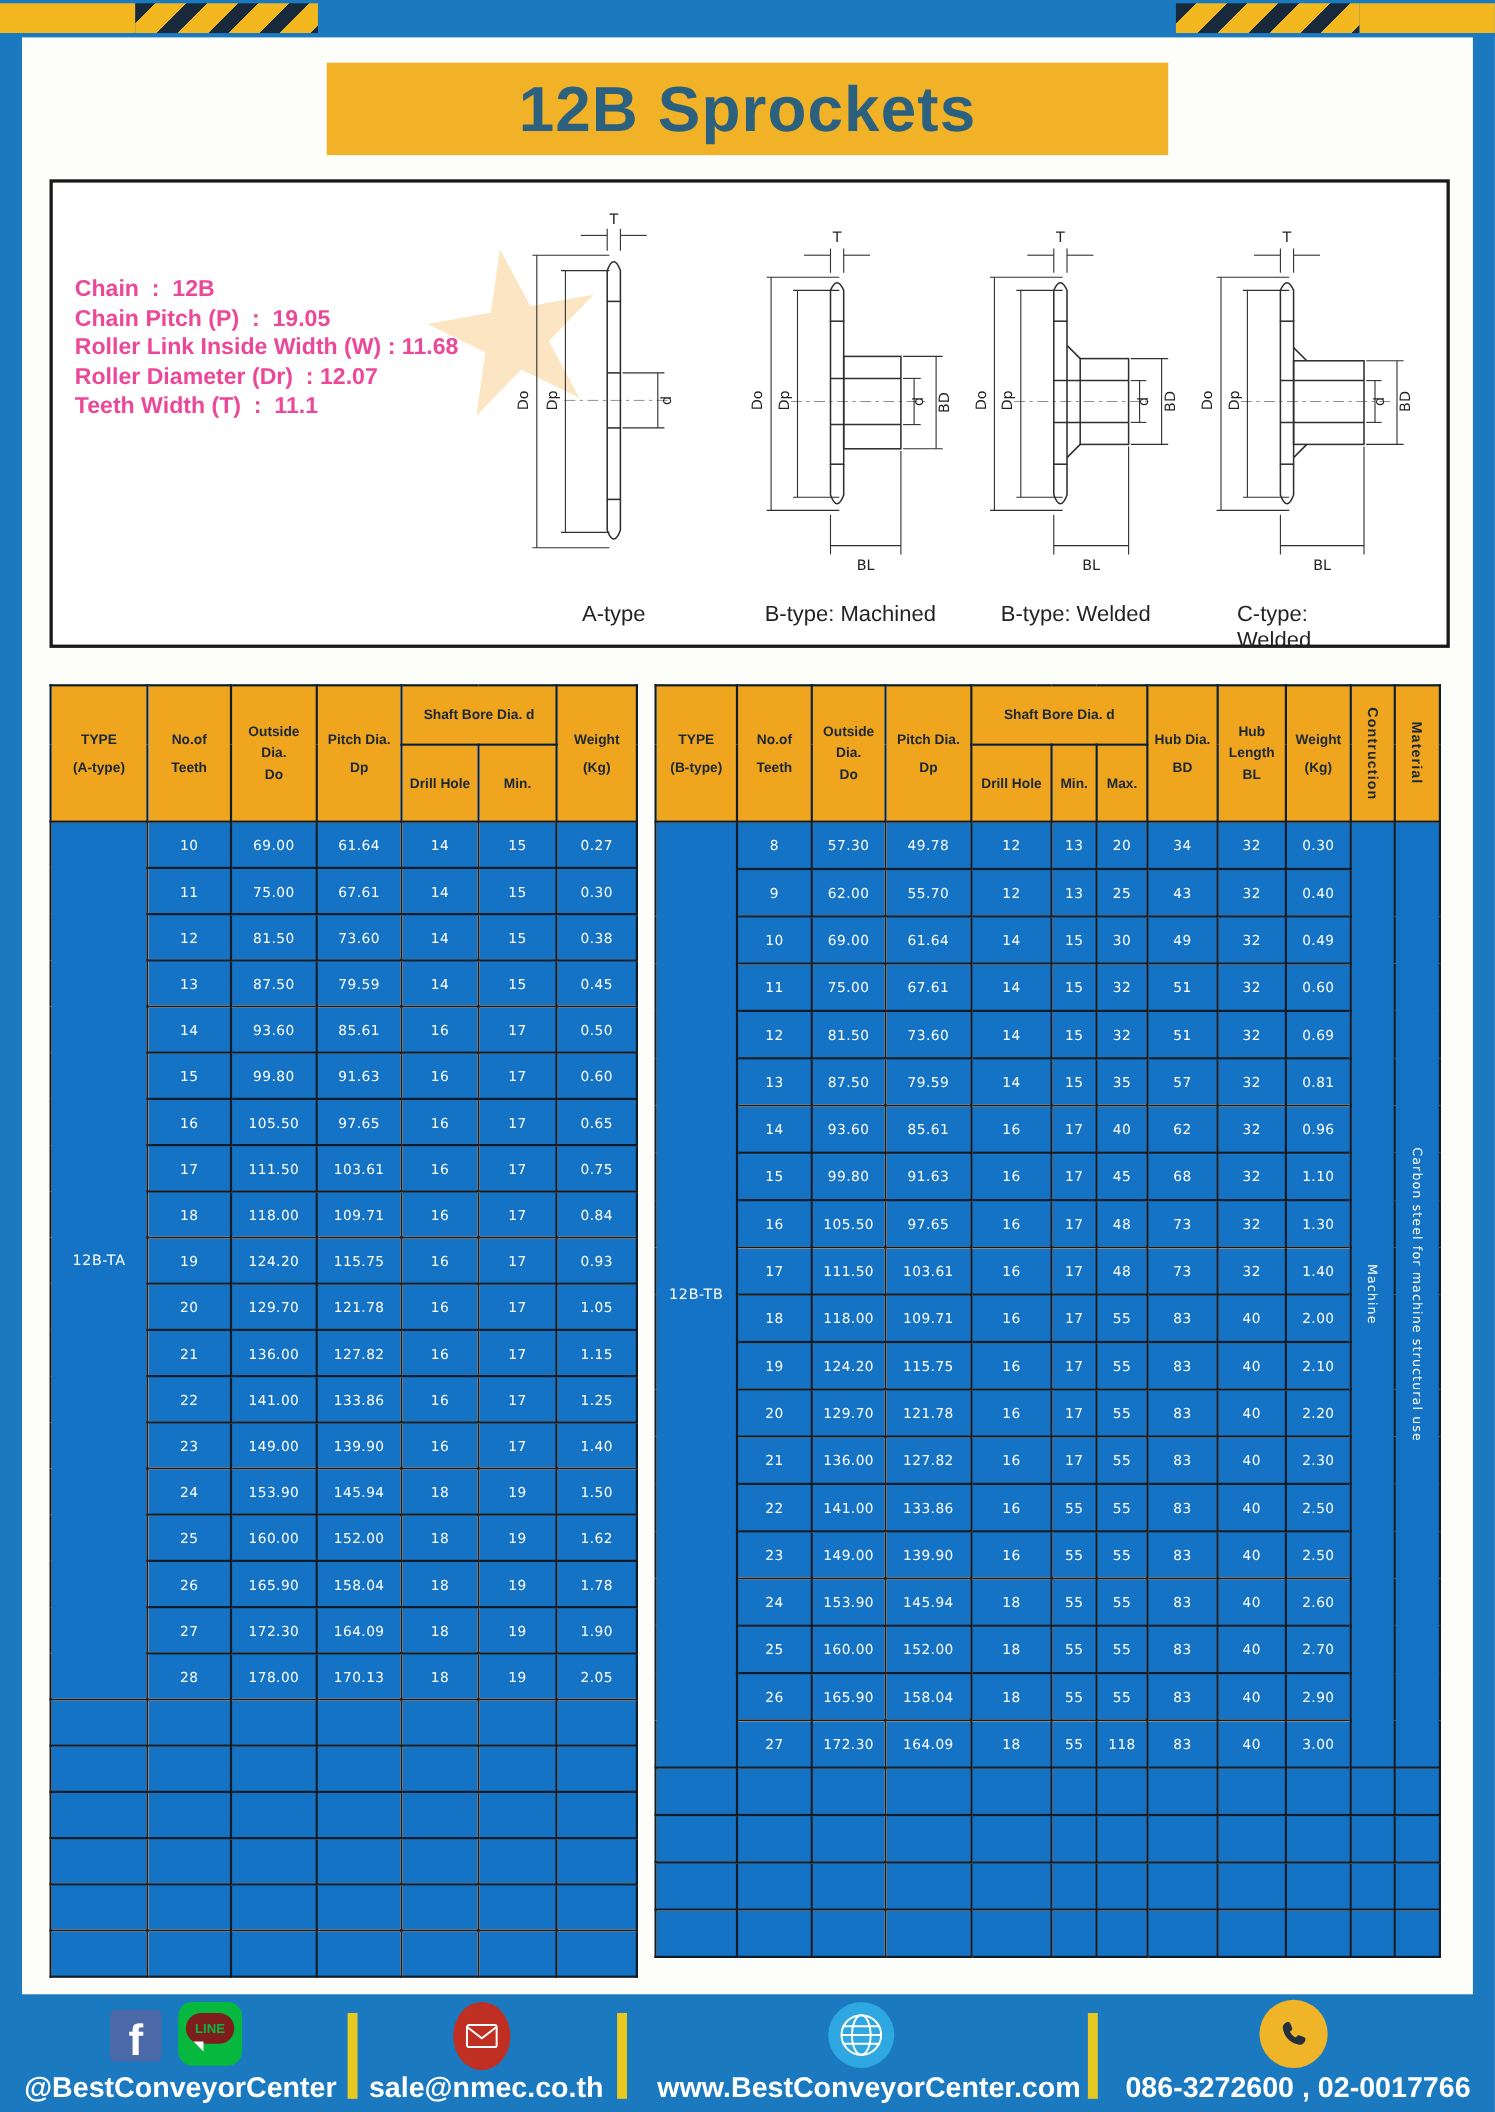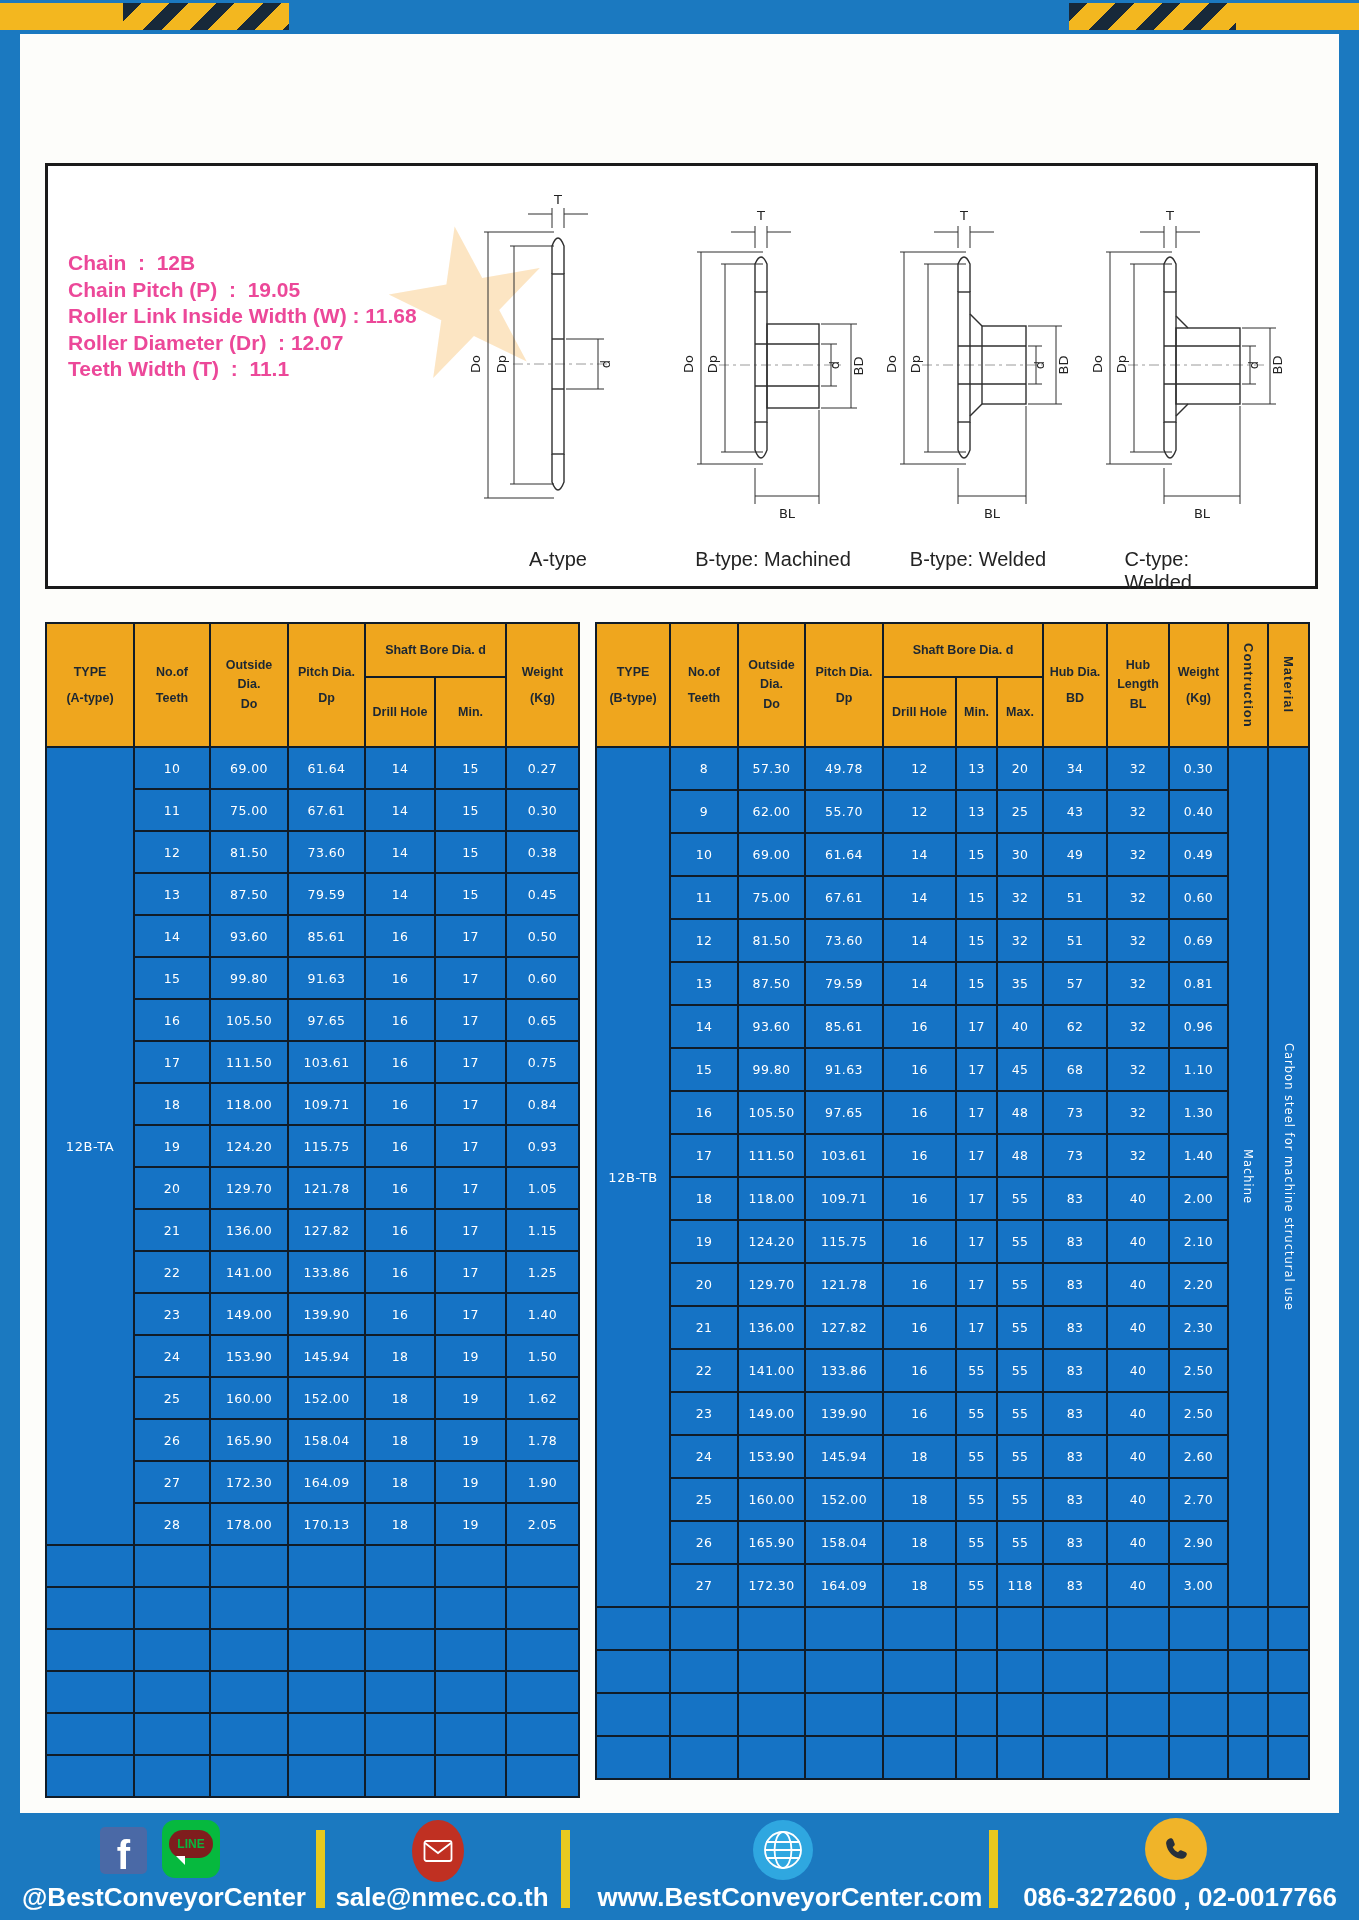--- a/index.html
+++ b/index.html
@@ -79,20 +79,21 @@
 
   <div class="band">
     <div class="sy" style="left:0;width:123px"></div>
     <div class="hz" style="left:123px;width:166px"></div>
     <div class="hz" style="left:1069px;width:167px"></div>
     <div class="sy" style="left:1236px;width:123px"></div>
   </div>
 
   <div class="panel"></div>
 
+  <div class="banner">12B Sprockets</div>
 
   <div class="dbox">
 
     <div class="wm wm-star">★</div>
 
     <div class="specs"><span>Chain  :  12B</span>
 <span>Chain Pitch (P)  :  19.05</span>
 <span>Roller Link Inside Width (W) : 11.68</span>
 <span>Roller Diameter (Dr)  : 12.07</span>
 <span>Teeth Width (T)  :  11.1</span></div>

